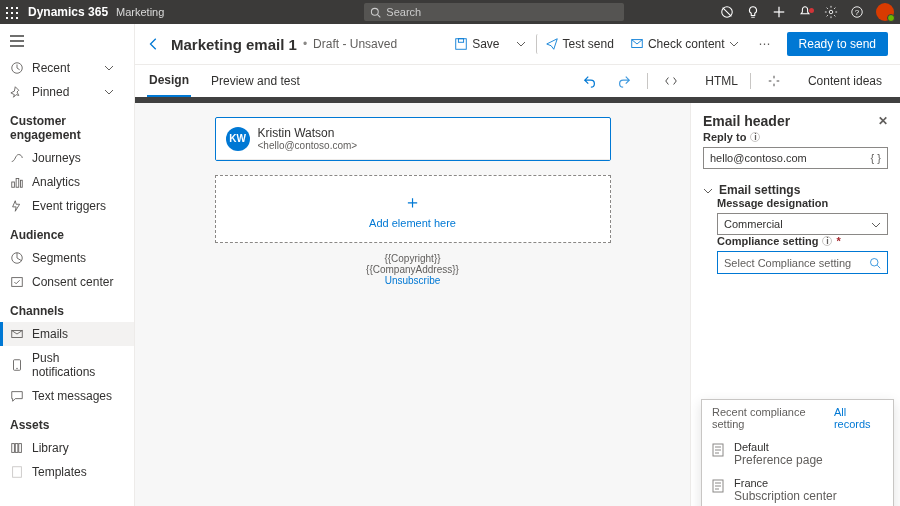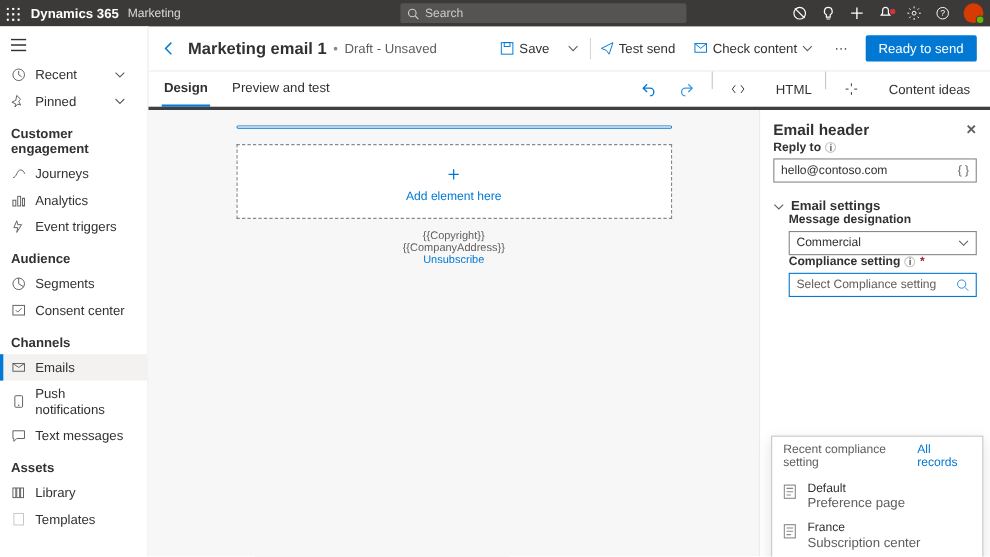--- a/index.html
+++ b/index.html
@@ -42,21 +42,21 @@
 .ph .dot { color:#8a8886; margin: 0 6px; }
 .ph .status { color:#605e5c; font-size:12px; }
 .ph .spacer { flex:1; }
 .ph .cmd { display:flex; align-items:center; padding: 3px 6px; margin: 0 2px; font-size:12px; color:#323130; cursor:pointer; border-radius:2px; }
 .ph .cmd svg { margin-right:4px; }
 .ph .cmd.split { border-left:1px solid #c8c6c4; padding-left:8px; }
 .ph .cmd.chev-only svg { margin:0; }
 .ph .sendbtn { background:#0078d4; color:#fff; padding:5px 12px; border-radius:2px; font-size:12px; margin-left:8px; cursor:pointer; }
 
 
-.tabs { display:flex; padding: 0 12px; border-bottom:3px solid #404040; font-size:12px; }
+.tabs { display:flex; align-items:center; padding: 0 12px; border-bottom:6px solid #404040; font-size:12px; }
 .tabs .tab { padding: 8px 2px; margin-right:18px; cursor:pointer; color:#323130; }
 .tabs .tab.active { border-bottom: 2px solid #0078d4; font-weight:600; }
 .tabs .spacer { flex:1; }
 .tabs .tool { padding: 4px 6px; margin-left:4px; color:#323130; cursor:pointer; display:flex; align-items:center; font-size:12px;gap:23px; }
 .tabs .tool svg { margin-right:4px; }
 .tabs .tool.undo { color:#0078d4; }
 .tabs .tool.redo { color:#0078d4; opacity:.75; }
 .tabs .sep { width:1px; height:16px; background:#c8c6c4; margin:0 6px; }
 
 
@@ -338,20 +338,27 @@
           <svg width="14" height="14" viewBox="0 0 16 16">
             <path d="M8 2v3M8 11v3M2 8h3M11 8h3" stroke="#323130"></path>
           </svg>
           <span>Content ideas</span>
         </div>
     </div>
 
     <div class="work">
       <div class="canvas">
         <div class="card">
+          <div class="from">
+            <div class="avc">KW</div>
+            <div class="fromtxt">
+              <div class="name">Kristin Watson</div>
+              <div class="addr">&lt;hello@contoso.com&gt;</div>
+            </div>
+          </div>
           <div class="divider"></div>
         </div>
 
         <div class="addcard">
           <div class="plus">＋</div>
           <div>Add element here</div>
         </div>
 
         <div class="foot">
           <div>{{Copyright}}</div>

